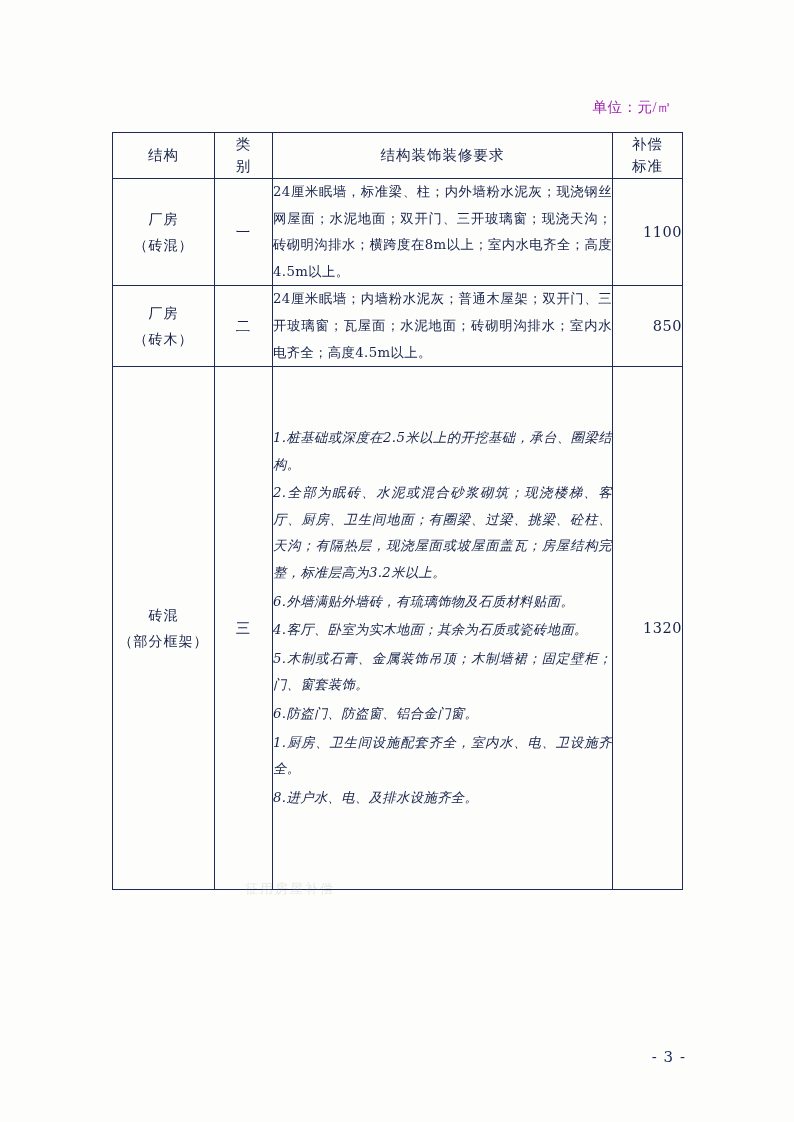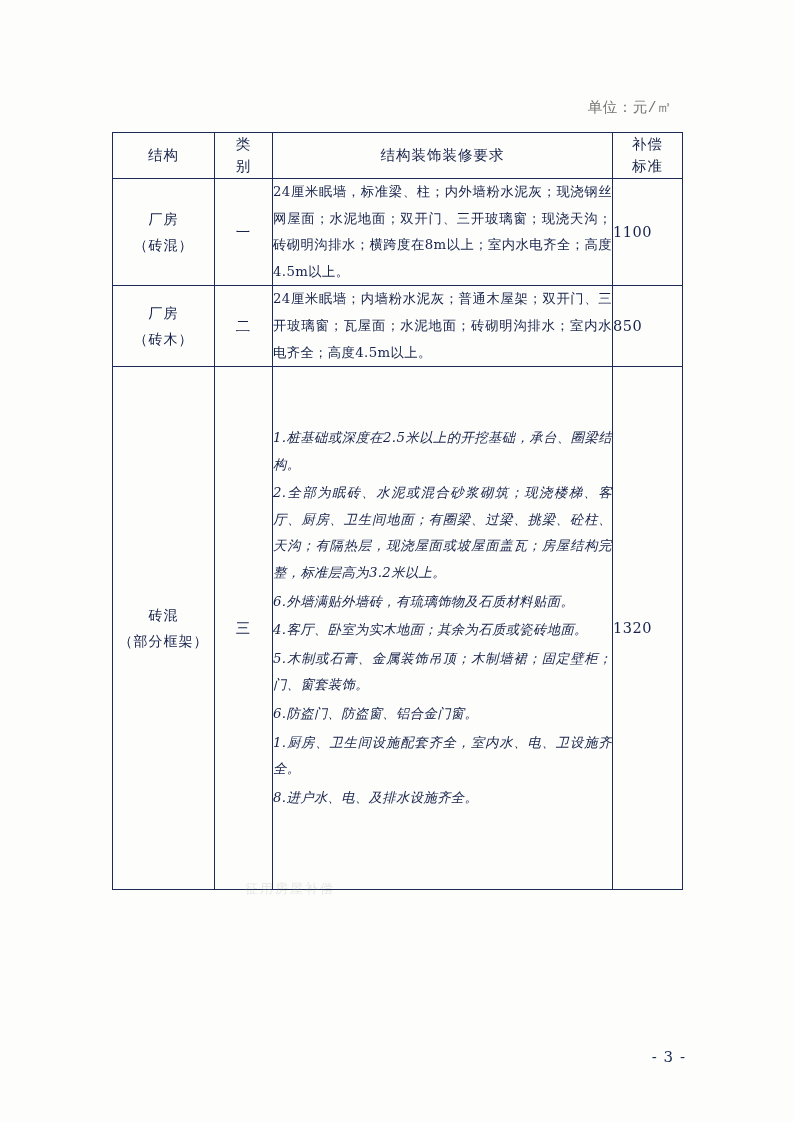--- a/index.html
+++ b/index.html
@@ -19,22 +19,22 @@
     position: absolute;
     inset: 0;
     background: #fdfdfb;
   }
   .unit-line {
     position: absolute;
     top: 98px;
     right: 122px;
     font-size: 14.5px;
     letter-spacing: 0.5px;
-    color: #737373;
-    font-family: Liberation Mono, monospace;
+    color: #a21caf;
+    font-family: Liberation Serif, serif;
   }
   table.main {
     position: absolute;
     top: 132px;
     left: 112px;
     width: 570px;
     border-collapse: collapse;
     table-layout: fixed;
     border-radius: 8px;
   }
@@ -65,21 +65,21 @@
     letter-spacing: 1px;
   }
   .cell-center {
     text-align: center;
     font-size: 14px;
     line-height: 1.9;
     letter-spacing: 1px;
     padding: 6px 2px;
   }
   .cell-num {
-    text-align: left;
+    text-align: right;
     font-size: 14.5px;
     letter-spacing: 0.5px;
   }
   .cell-type {
     text-align: center;
     font-size: 14.5px;
     letter-spacing: 1px;
   }
   .req-body {
     font-size: 13.3px;

